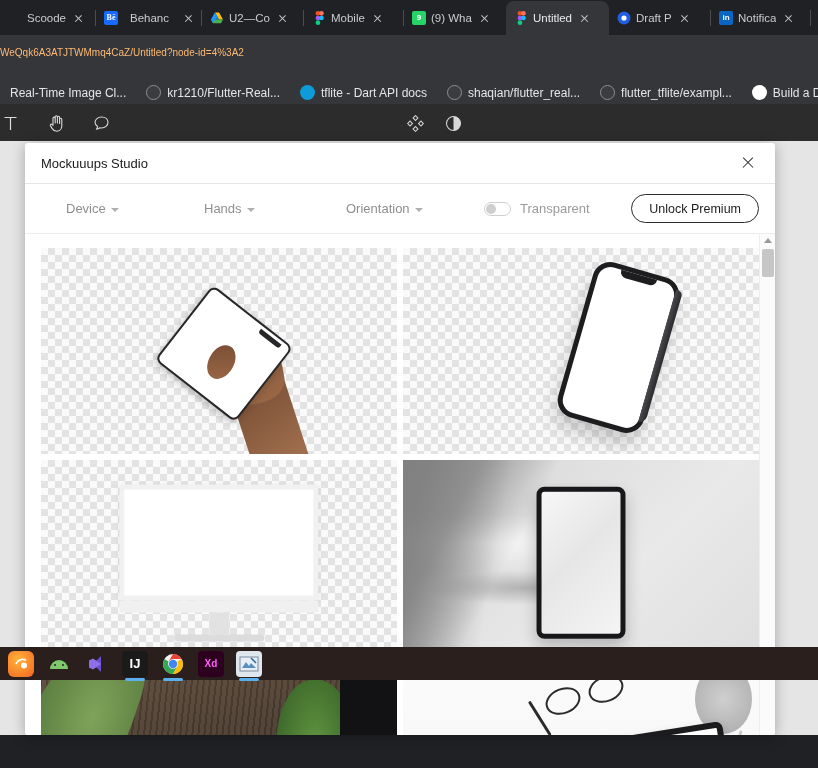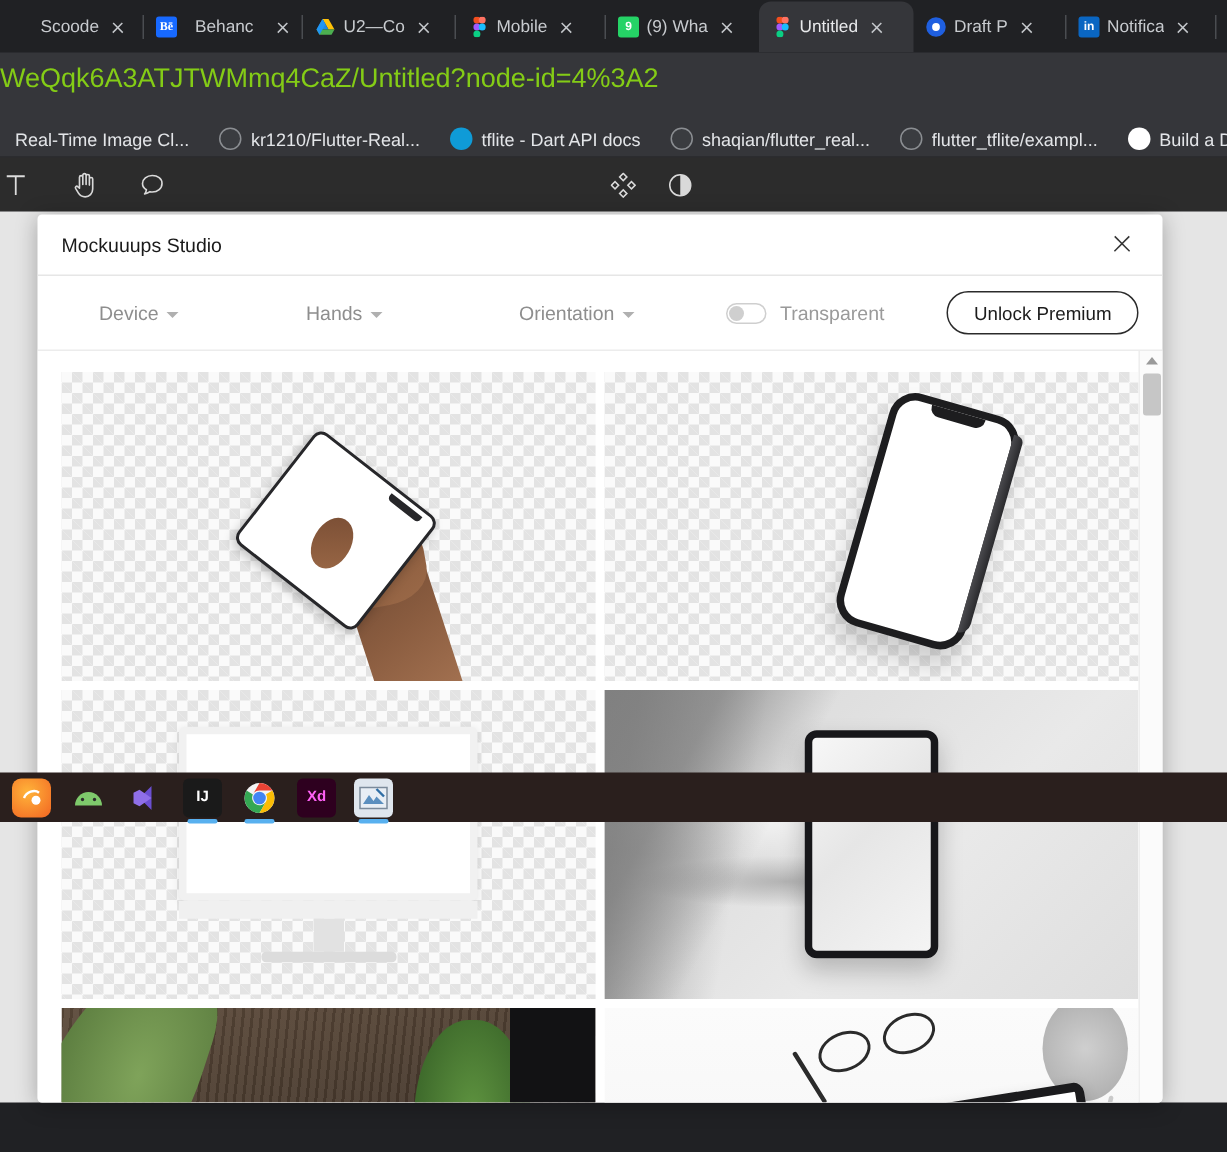--- a/index.html
+++ b/index.html
@@ -1,21 +1,21 @@
 <!DOCTYPE html>
 <html><head>
 <meta charset="utf-8">
 <style>
   * { margin:0; padding:0; box-sizing:border-box; }
   html,body {
     width:818px; height:768px; overflow:hidden;
     font-family:"Liberation Sans", sans-serif;
     background:#202124;
   }
-  #app { position:relative; width:818px; height:548px; }
+  #app { position:relative; width:818px; height:680px; }
 
   
   .tabstrip{
     position:absolute; left:0; top:0; width:818px; height:35px;
     background:#202124; display:flex; align-items:flex-end;
     overflow:hidden;
   }
   .tab{
     position:relative; display:flex; align-items:center; gap:5px;
     height:34px; padding:0 6px 0 8px; flex:0 0 auto;
@@ -55,21 +55,21 @@
                  font-size:9px; }
   .fav-linkedin{ background:#0a66c2; color:#fff; border-radius:2px;
                  font-size:9px; font-weight:bold;}
 
   
   .omnibar{
     position:absolute; left:0; top:35px; width:818px; height:35px;
     background:#35363a; display:flex; align-items:center;
   }
   .urltext{
-    color:#84cc16; font-size:18px; padding-left:0px;
+    color:#fdba74; font-size:10px; padding-left:0px;
     white-space:nowrap; margin-left:0;
   }
 
   
   .bookmarks{
     position:absolute; left:0; top:70px; width:818px; height:35px;
     background:#35363a; display:flex; align-items:center;
     gap:0px; padding-left:0px; border-bottom:1px solid #2b2c2f;
     overflow:hidden;
   }
@@ -343,21 +343,21 @@
     font-size:10px; font-weight:bold; color:#fff;
   }
   .tb.running:after{
     content:""; position:absolute; left:3px; right:3px; bottom:-4px;
     height:2.5px; background:#58b0ef; border-radius:2px;
   }
   .tb-uc{ background:radial-gradient(circle at 40% 35%,#ffb43a,#f26522);
           border-radius:6px; }
   .tb-android{ background:transparent; }
   .tb-vs{ background:transparent; }
-  .tb-ij{ background:#1a1a1a; color:#fff; font-size:10px; }
+  .tb-ij{ background:#1a1a1a; color:#fff; font-size:13px; }
   .tb-chrome{ background:transparent; }
   .tb-xd{ background:#2e001f; color:#ff61f6; font-size:10px;
           border-radius:4px; }
   .tb-paint{ background:#dfe6ee; }
 </style>
 </head>
 <body>
 
 <div id="app">
 

